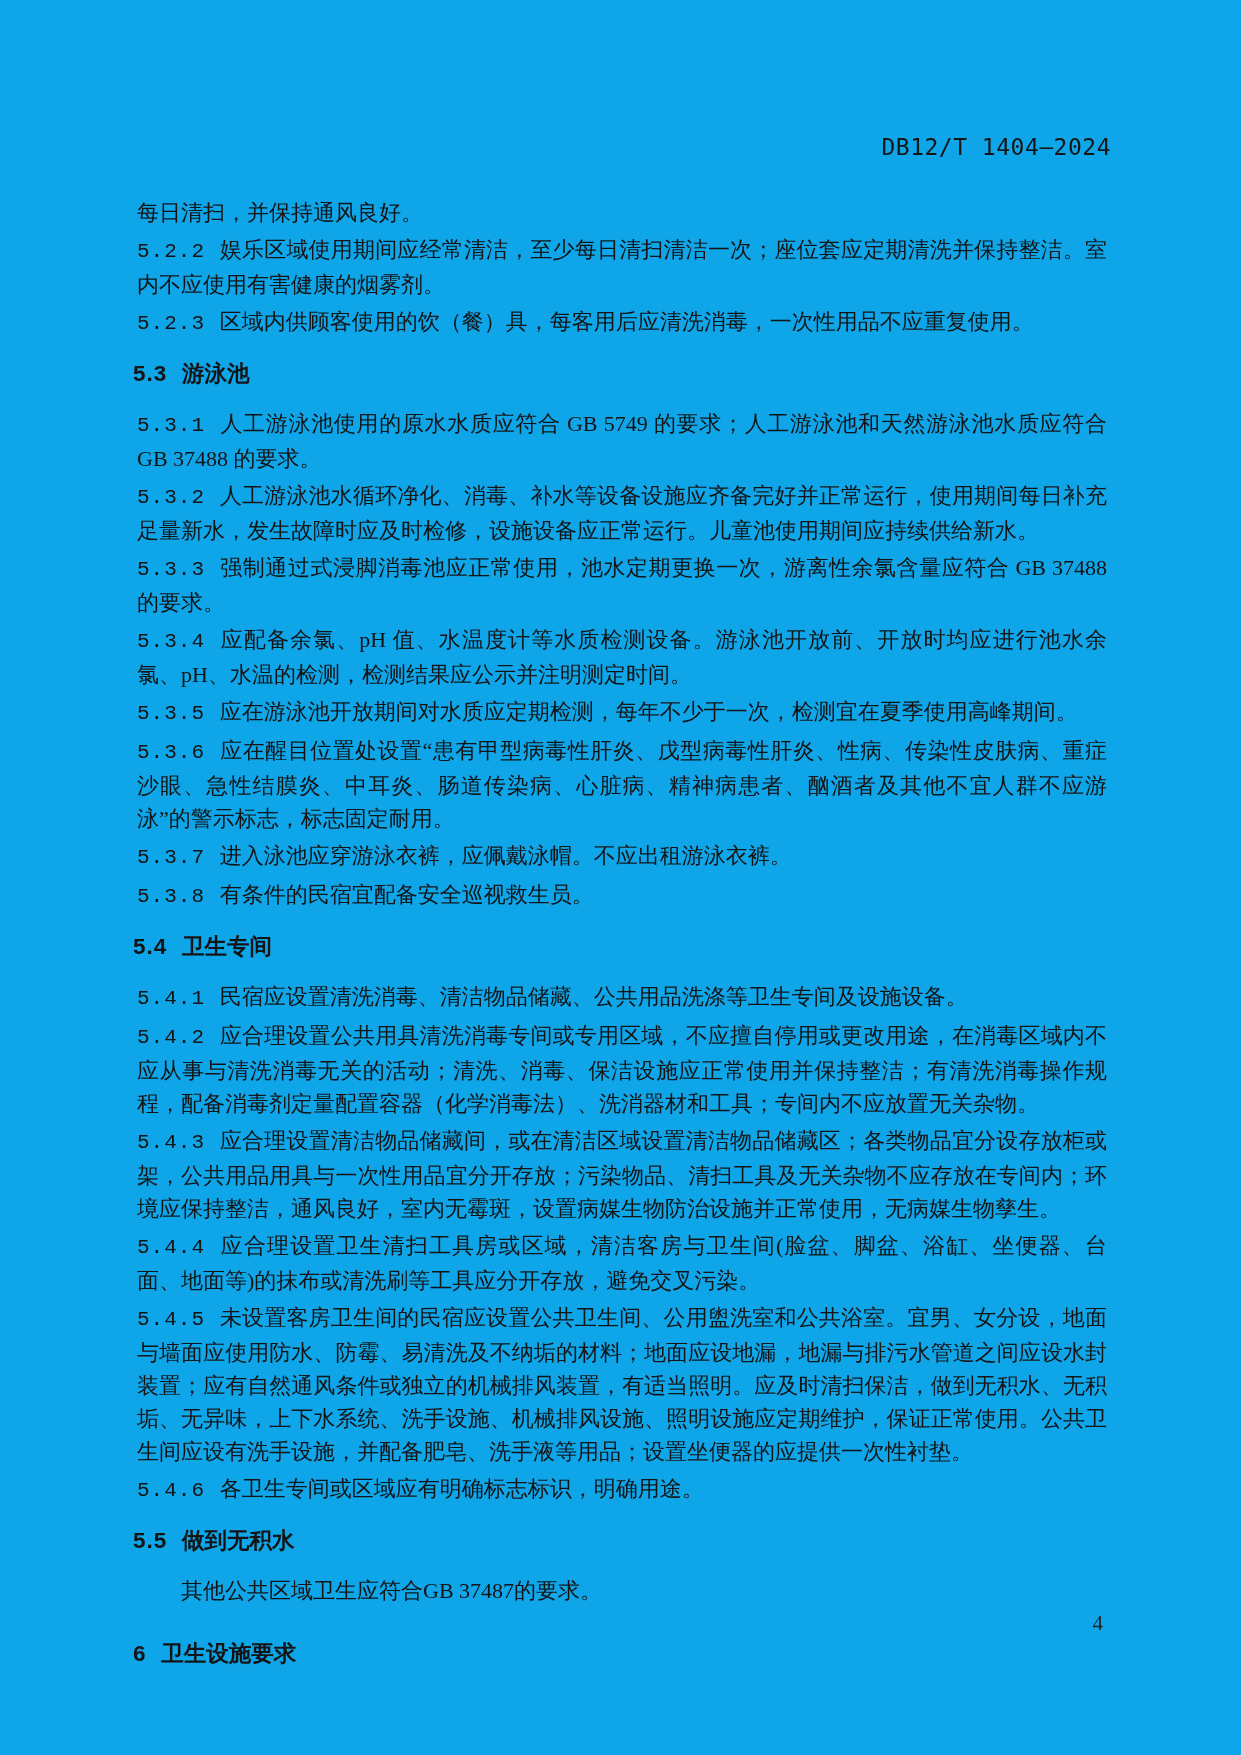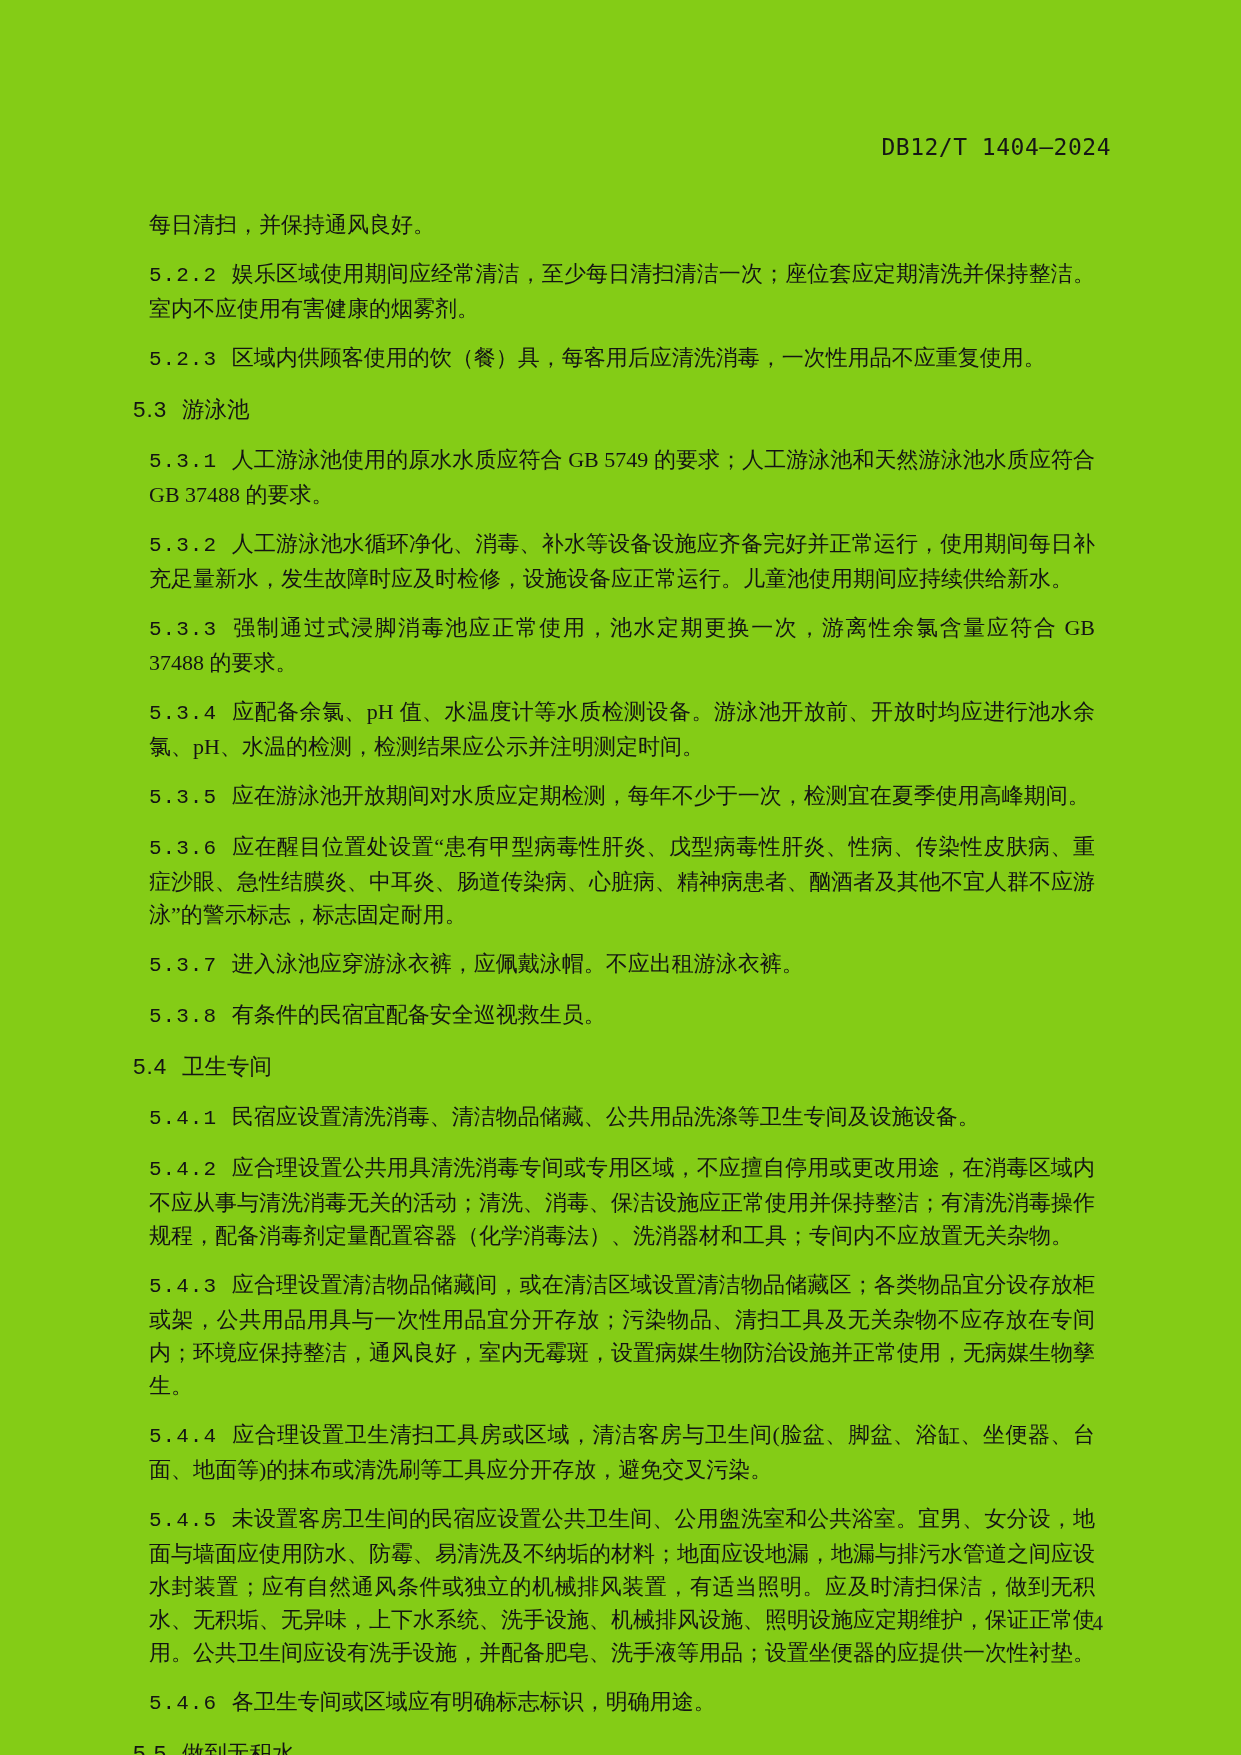--- a/index.html
+++ b/index.html
@@ -4,21 +4,21 @@
 <style>
   html, body {
     margin: 0;
     padding: 0;
     background: #ffffff;
   }
   .page {
     position: relative;
     width: 1241px;
     height: 1755px;
-    background: #84cc16;
+    background: #0ea5e9;
     color: #141414;
     overflow: hidden;
   }
   .doc-header {
     position: absolute;
     top: 134px;
     left: 133px;
     width: 978px;
     text-align: right;
     font-family: "DejaVu Sans Mono", "Liberation Sans", monospace;
@@ -32,33 +32,33 @@
     top: 192px;
     left: 133px;
     width: 978px;
     font-family: "Liberation Serif", "DejaVu Serif", serif;
     font-size: 22px;
     line-height: 33px;
     text-align: justify;
     text-justify: inter-character;
   }
   .content p {
-    margin: 16px;
+    margin: 4px;
   }
   .clause .num {
     font-family: Liberation Mono, monospace;
     font-size: 21px;
     letter-spacing: 1px;
     margin-right: 0.7em;
     white-space: nowrap;
   }
   .heading {
     margin: 17px 0;
     font-family: "Liberation Sans", "DejaVu Sans", sans-serif;
-    font-weight: normal;
+    font-weight: bold;
     font-size: 22.5px;
     text-align: left;
   }
   .heading .num {
     letter-spacing: 1px;
     margin-right: 0.65em;
     white-space: nowrap;
   }
   .heading.top-level {
     margin-top: 30px;

